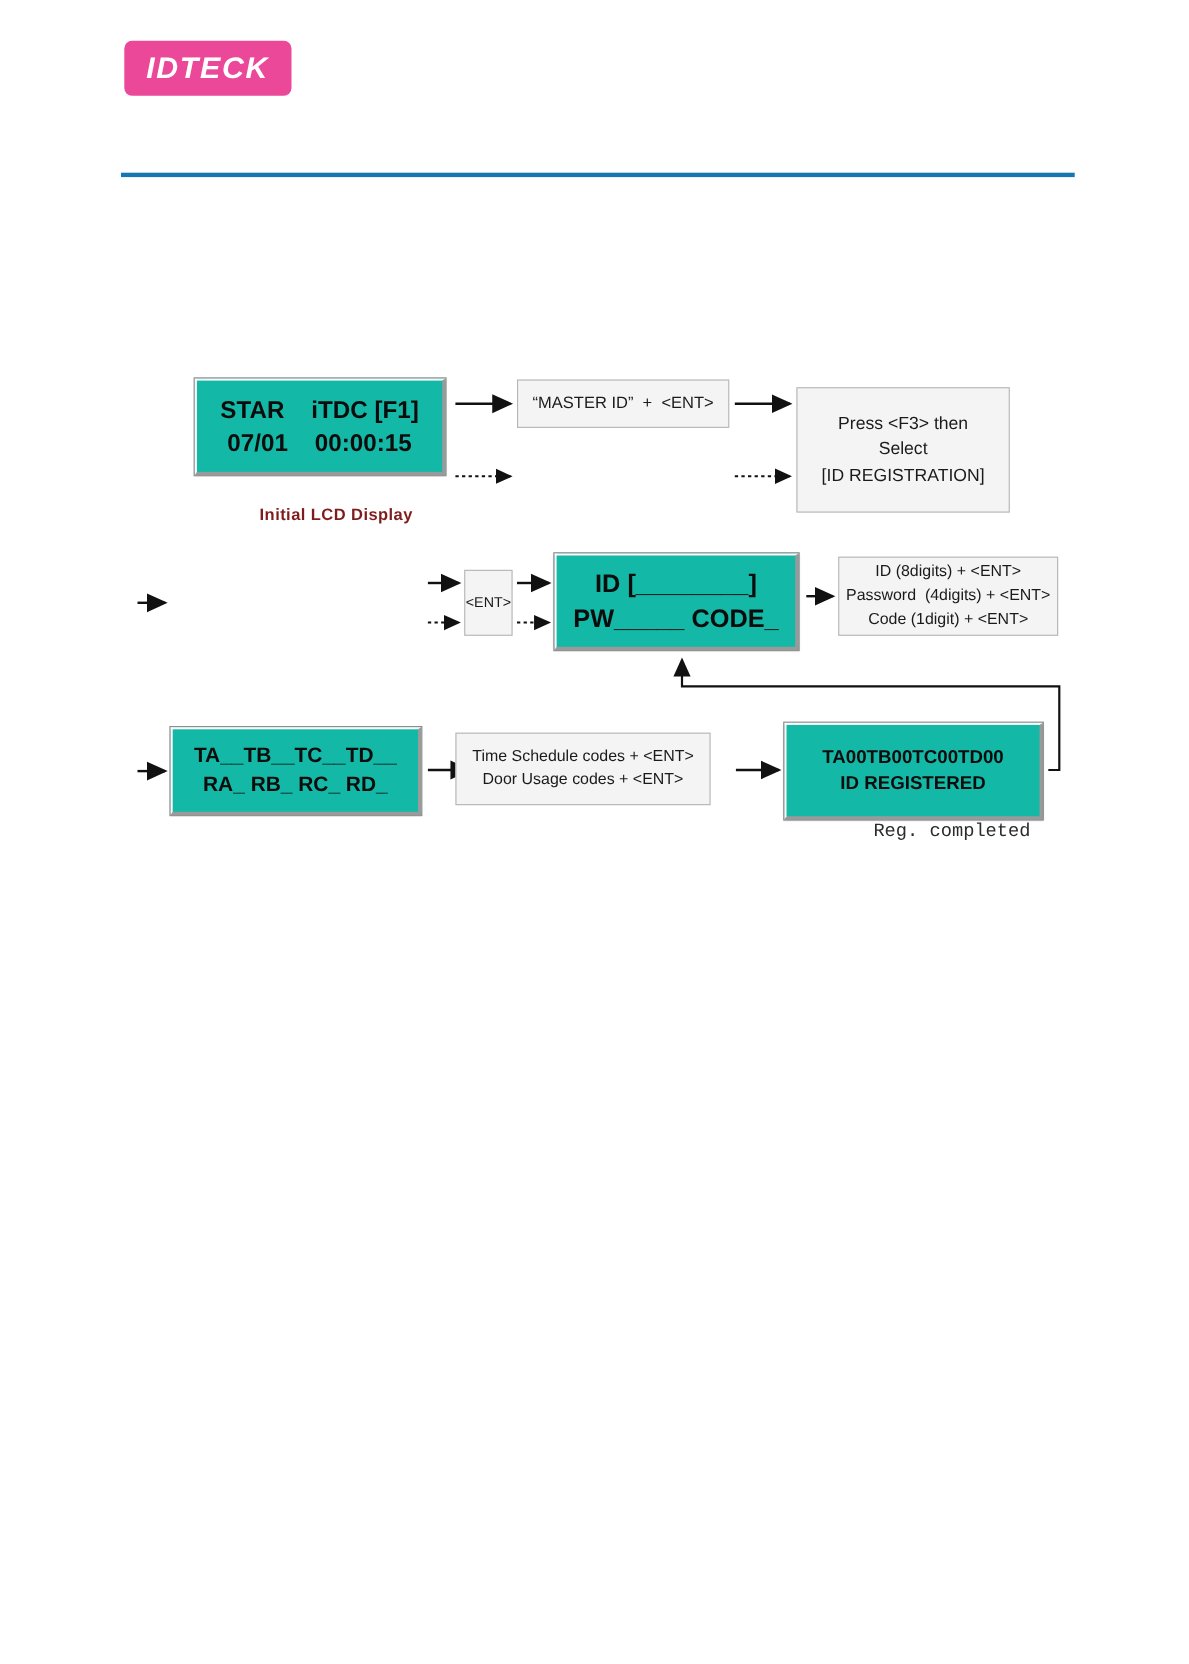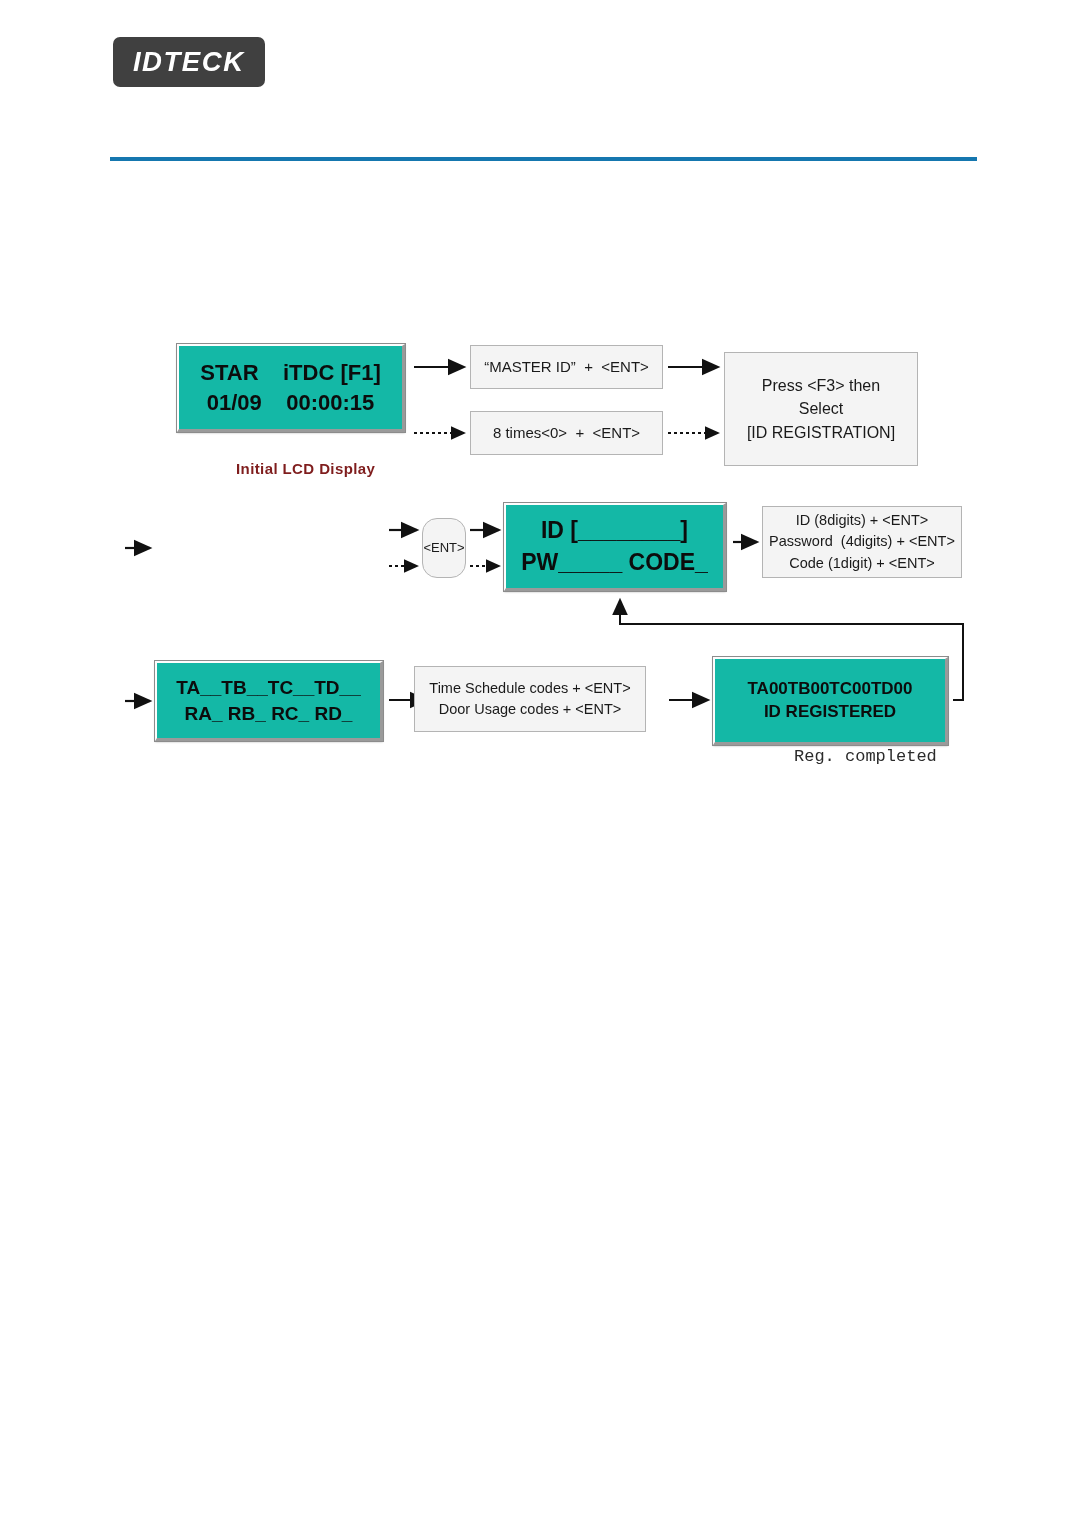--- a/index.html
+++ b/index.html
@@ -15,21 +15,21 @@
     overflow: hidden;
   }
 
   
   .logo-block {
     position: absolute;
     left: 113px;
     top: 37px;
     width: 152px;
     height: 50px;
-    background: #404040;
+    background: #ec4899;
     border-radius: 7px;
     display: flex;
     align-items: center;
     justify-content: center;
   }
   .logo-text {
     color: #ffffff;
     font-family: "Liberation Sans", sans-serif;
     font-weight: bold;
     font-style: italic;
@@ -116,21 +116,21 @@
   }
   .caption.bold { font-weight: bold; }
 
   
   #n-lcd-initial   { left: 177px; top: 344px; width: 228px; height: 88px; font-size: 22px; }
   #n-master-id     { left: 470px; top: 345px; width: 193px; height: 44px; font-size: 15px; }
   #n-8times        { left: 470px; top: 411px; width: 193px; height: 44px; font-size: 15px; }
   #n-press-f3      { left: 724px; top: 352px; width: 194px; height: 114px; font-size: 16px; }
 
   #n-idreg         { left: 155px; top: 508px; width: 228px; height: 80px; font-size: 22px; }
-  #n-ent           { left: 422px; top: 518px; width: 44px; height: 60px; font-size: 13px; border-radius: 15px; }
+  #n-ent           { left: 422px; top: 518px; width: 44px; height: 60px; font-size: 13px; }
   #n-idpw          { left: 504px; top: 503px; width: 222px; height: 88px; font-size: 23px; }
   #n-idpw-info     { left: 762px; top: 506px; width: 200px; height: 72px; font-size: 14.5px; }
 
   #n-tabs          { left: 155px; top: 661px; width: 228px; height: 80px; font-size: 19px; }
   #n-codes         { left: 414px; top: 666px; width: 232px; height: 66px; font-size: 14.5px; }
   #n-registered    { left: 713px; top: 657px; width: 235px; height: 88px; font-size: 17px; }
 
   #cap-initial-lcd { left: 236px; top: 460px; font-size: 15px; letter-spacing: .4px; }
   #cap-reg-done    { left: 794px; top: 747px; font-size: 17px; color: #2b2b2b; font-family: Liberation Mono, monospace; }
 </style>
@@ -178,31 +178,28 @@
 
     <line x1="125" y1="701" x2="150" y2="701" stroke="#111" stroke-width="2.2" marker-end="url(#ah)"></line>
 
     <line x1="389" y1="700" x2="426" y2="700" stroke="#111" stroke-width="2.2" marker-end="url(#ah)"></line>
 
     <line x1="669" y1="700" x2="708" y2="700" stroke="#111" stroke-width="2.2" marker-end="url(#ah)"></line>
   </svg>
 
   <div class="node lcd" id="n-lcd-initial">
     <div class="line">STAR    iTDC [F1]</div>
-    <div class="line">01/09    00:00:15</div>
+    <div class="line">07/01    00:00:15</div>
   </div>
   <div class="caption bold" id="cap-initial-lcd">Initial LCD Display</div>
 
   <div class="node note" id="n-master-id">
     <div class="line">“MASTER ID”  +  &lt;ENT&gt;</div>
   </div>
 
-  <div class="node note" id="n-8times">
-    <div class="line">8 times&lt;0&gt;  +  &lt;ENT&gt;</div>
-  </div>
 
   <div class="node note" id="n-press-f3">
     <div class="line">Press &lt;F3&gt; then</div>
     <div class="line">Select</div>
     <div class="line">[ID REGISTRATION]</div>
   </div>
 
 
   <div class="node note" id="n-ent">
     <div class="line">&lt;ENT&gt;</div>

